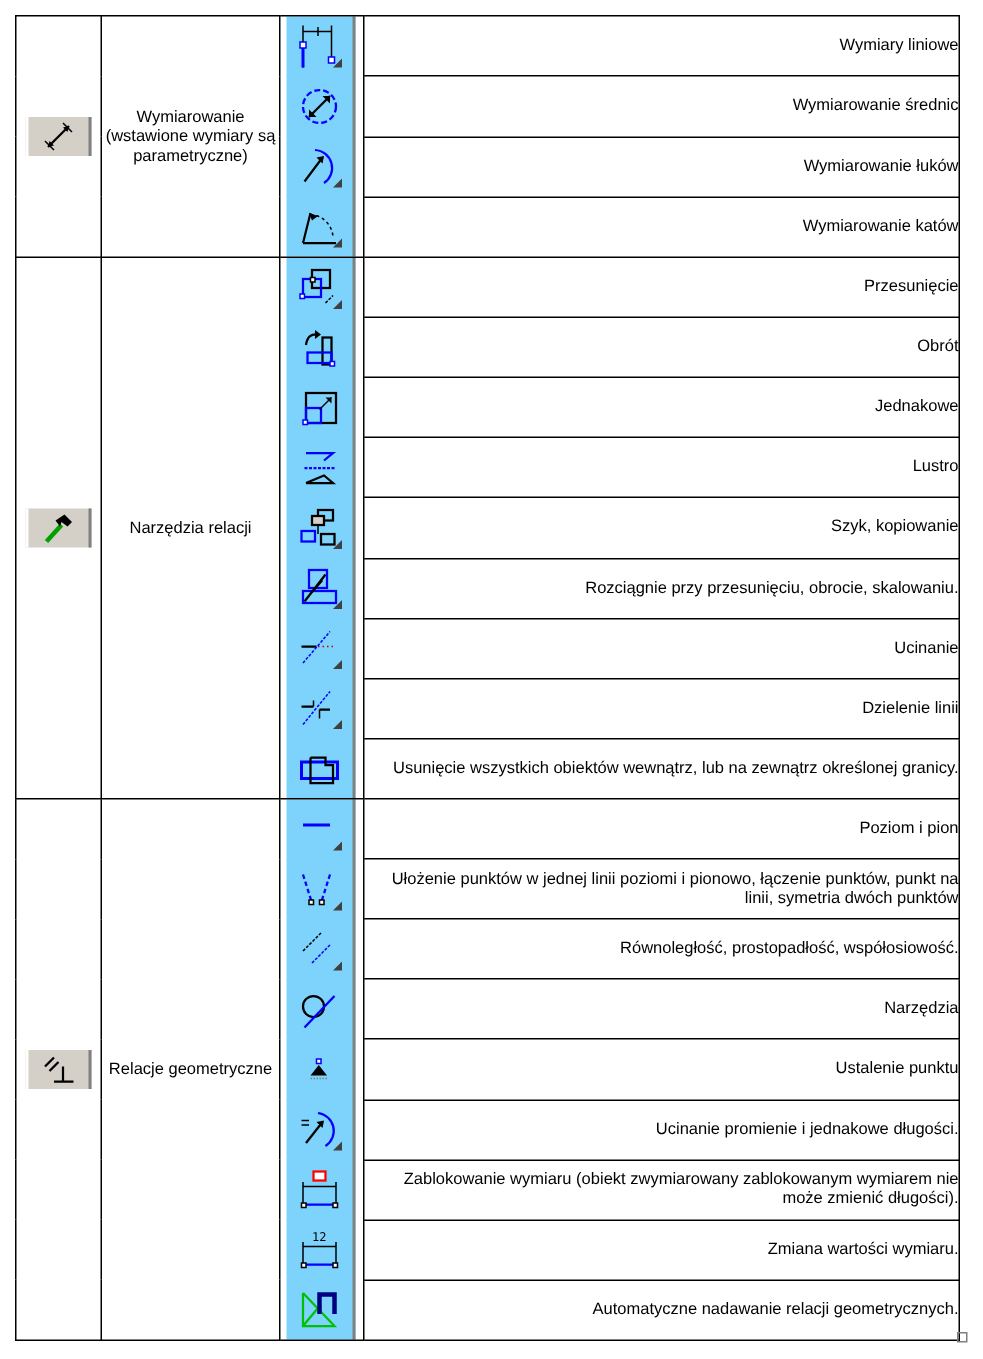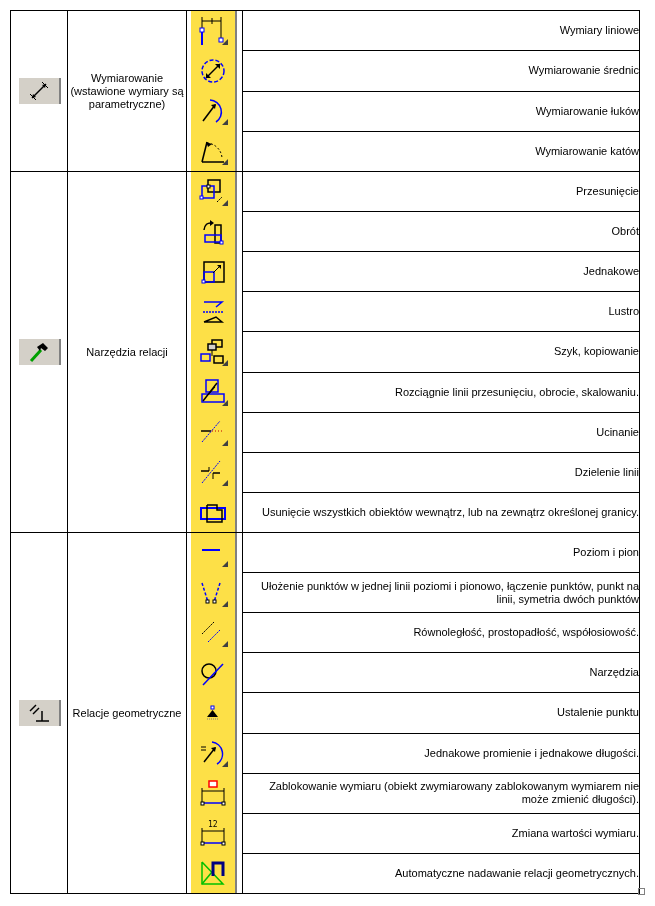--- a/index.html
+++ b/index.html
@@ -3,21 +3,21 @@
 <meta charset="utf-8">
 <style>
   html, body { margin: 0; padding: 0; background: #ffffff; }
   body { width: 655px; height: 906px; position: relative; font-family: "Liberation Sans", sans-serif; font-size: 11px; color: #000; }
   table.main { position: absolute; left: 10px; top: 10px; border-collapse: collapse; table-layout: fixed; width: 630px; }
   table.main td { border: 1px solid #000; padding: 0; vertical-align: middle; }
   td.col-tool { width: 56px; text-align: center; }
   td.col-cat { width: 118px; text-align: center; line-height: 13px; font-size: 11px; padding: 0 4px; margin-top: 15px; }
   td.col-icons { width: 55px; padding: 0; }
   td.col-desc { height: 39px; padding: 0 7px; line-height: 13px; font-size: 11px; text-align: right; }
-  .strip { background: #fde047; margin: 0 5px 0 4px; border-right: 2px solid #808080; }
+  .strip { background: #7dd3fc; margin: 0 5px 0 4px; border-right: 2px solid #808080; }
   .strip .ic { height: 40px; display: flex; align-items: center; justify-content: center; position: relative; }
   .tb-btn { display: inline-block; width: 40px; height: 26px; background: #d4d0c8; border-left: 2px solid #fff; border-right: 2px solid #808080; position: relative; vertical-align: middle; }
   .tb-btn svg { position: absolute; left: 8px; top: 2px; }
   .corner { position: absolute; right: 7px; bottom: 6px; width: 0; height: 0; border-left: 6px solid transparent; border-bottom: 6px solid #404040; }
   .endmark { position: absolute; left: 638px; top: 888px; width: 5px; height: 5px; border: 1px solid #808080; }
 </style>
 </head>
 <body>
 
 <table class="main">
@@ -189,21 +189,21 @@
   <tr>
         <td class="col-desc">Jednakowe</td>
       </tr>
   <tr>
         <td class="col-desc">Lustro</td>
       </tr>
   <tr>
         <td class="col-desc">Szyk,  kopiowanie</td>
       </tr>
   <tr>
-        <td class="col-desc">Rozciągnie linii przesunięciu, obrocie, skalowaniu.</td>
+        <td class="col-desc">Rozciągnie przy przesunięciu, obrocie, skalowaniu.</td>
       </tr>
   <tr>
         <td class="col-desc">Ucinanie</td>
       </tr>
   <tr>
         <td class="col-desc">Dzielenie linii</td>
       </tr>
   <tr>
         <td class="col-desc">Usunięcie wszystkich obiektów wewnątrz, lub na zewnątrz  określonej granicy.</td>
       </tr>
@@ -306,21 +306,21 @@
   <tr>
         <td class="col-desc">Równoległość, prostopadłość, współosiowość.</td>
       </tr>
   <tr>
         <td class="col-desc">Narzędzia</td>
       </tr>
   <tr>
         <td class="col-desc">Ustalenie punktu</td>
       </tr>
   <tr>
-        <td class="col-desc">Jednakowe promienie i jednakowe długości.</td>
+        <td class="col-desc">Ucinanie promienie i jednakowe długości.</td>
       </tr>
   <tr>
         <td class="col-desc">Zablokowanie wymiaru (obiekt zwymiarowany zablokowanym wymiarem nie może zmienić długości).</td>
       </tr>
   <tr>
         <td class="col-desc">Zmiana wartości wymiaru.</td>
       </tr>
   <tr>
         <td class="col-desc">Automatyczne nadawanie relacji geometrycznych.</td>
       </tr>

